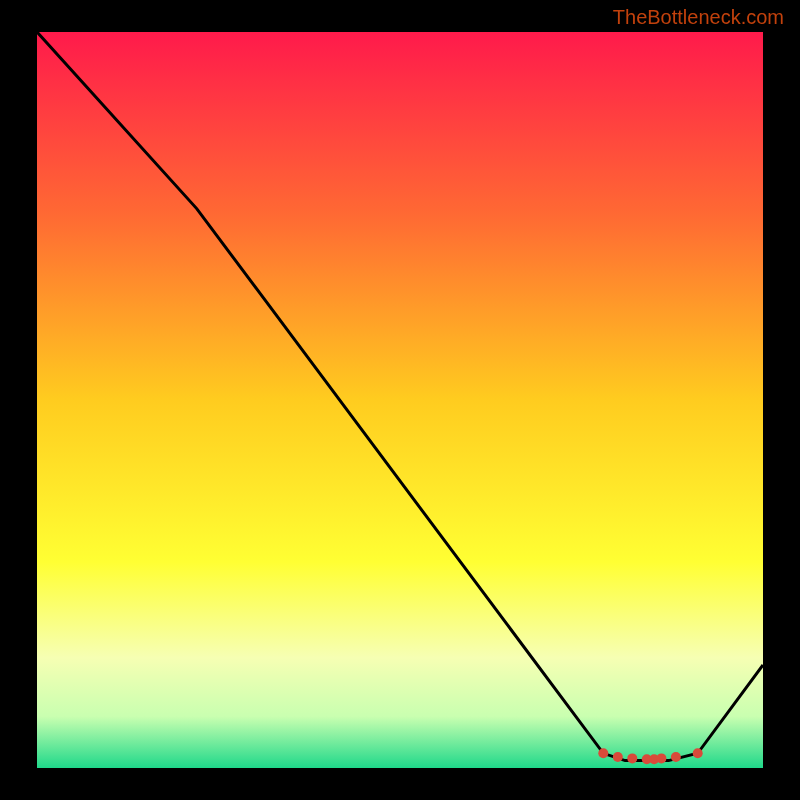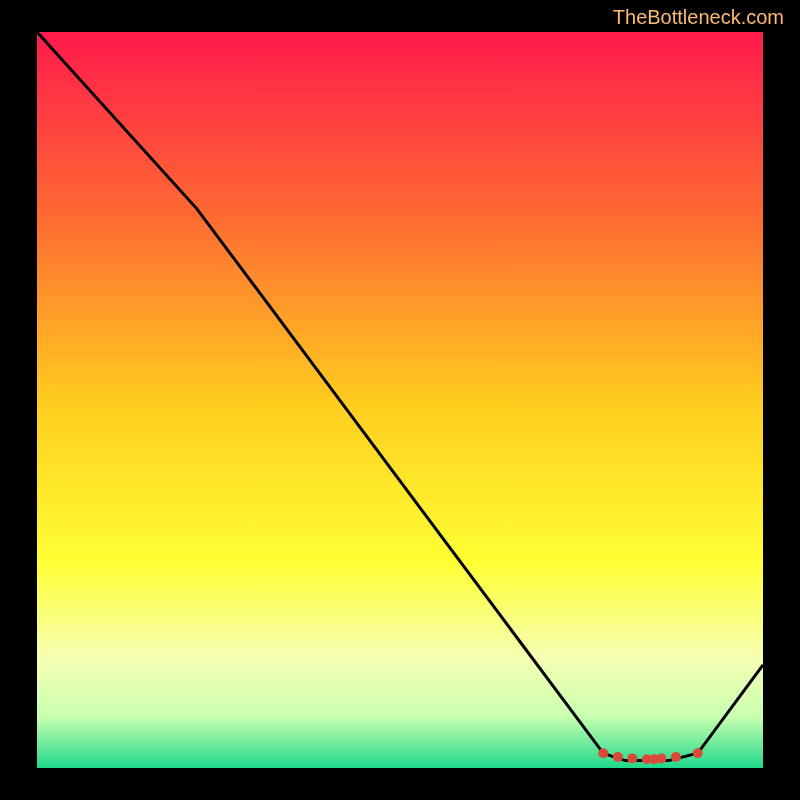--- a/index.html
+++ b/index.html
@@ -8,21 +8,21 @@
     width: 800px;
     height: 800px;
     background: #000;
     font-family: Arial, sans-serif;
     position: relative;
   }
   .attribution {
     position: absolute;
     top: 6px;
     right: 16px;
-    color: #fdba74;
+    color: #c2410c;
     font-size: 20px;
     font-weight: normal;
     z-index: 10;
   }
   .plot-frame {
     position: absolute;
     left: 37px;
     top: 32px;
     width: 726px;
     height: 736px;

